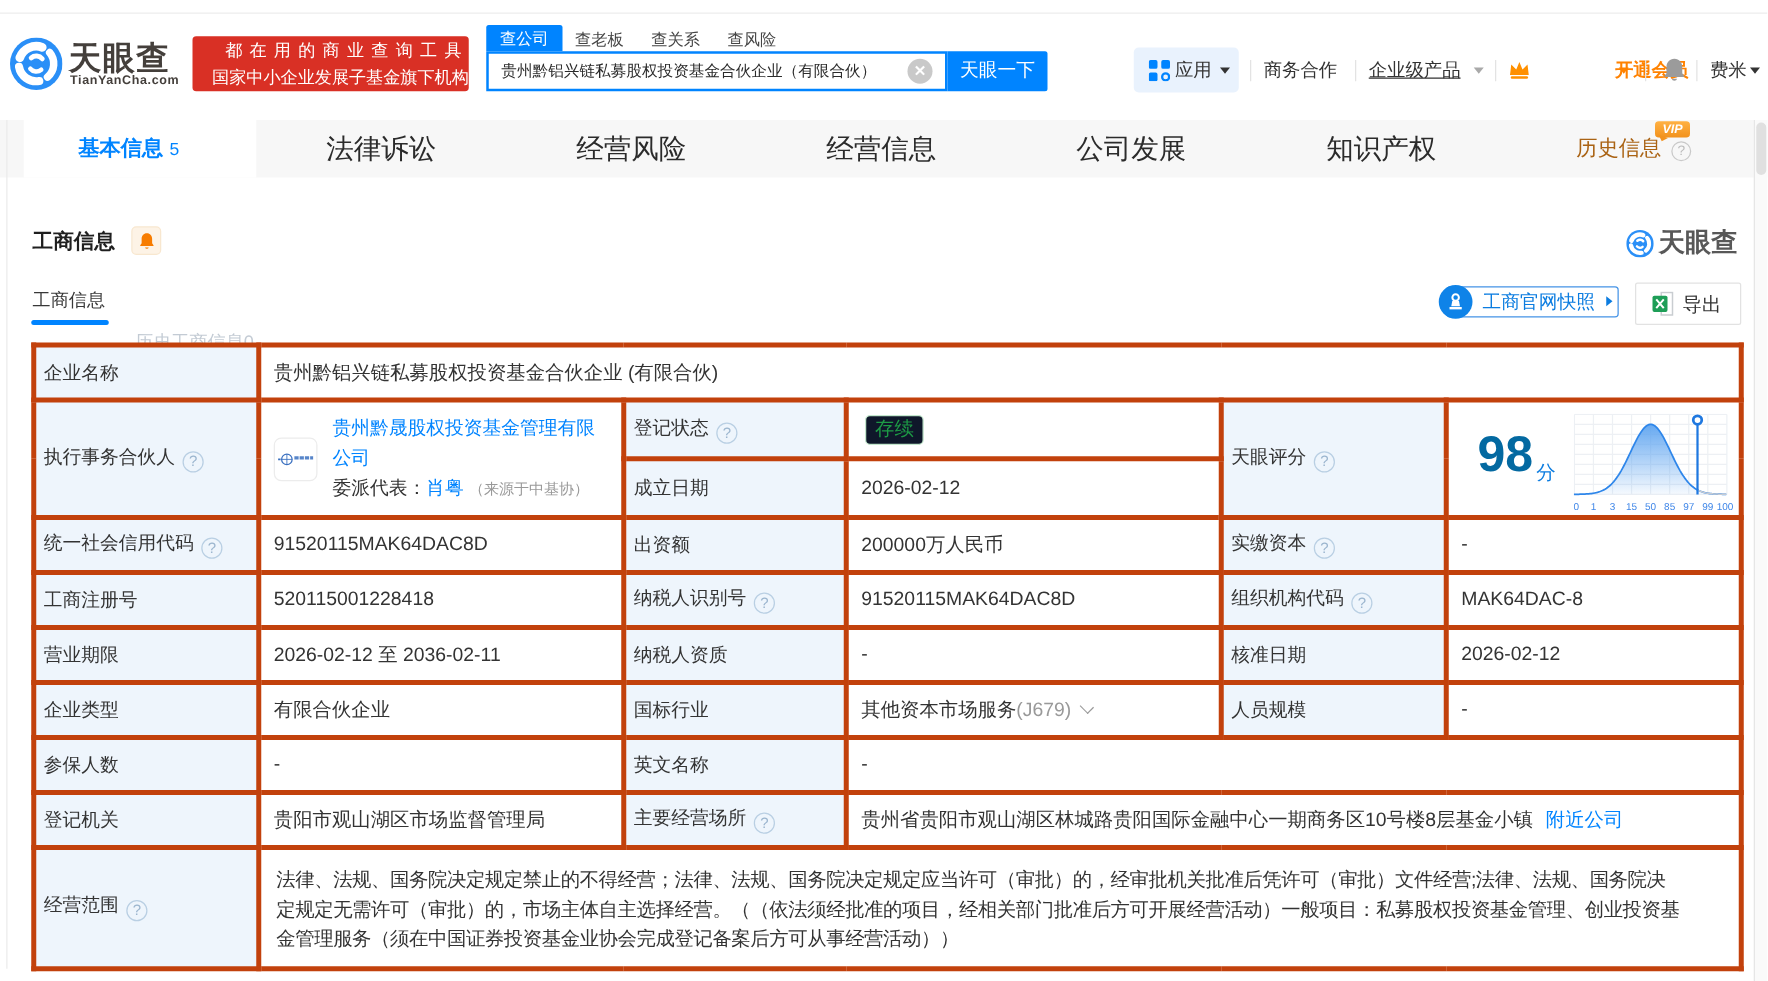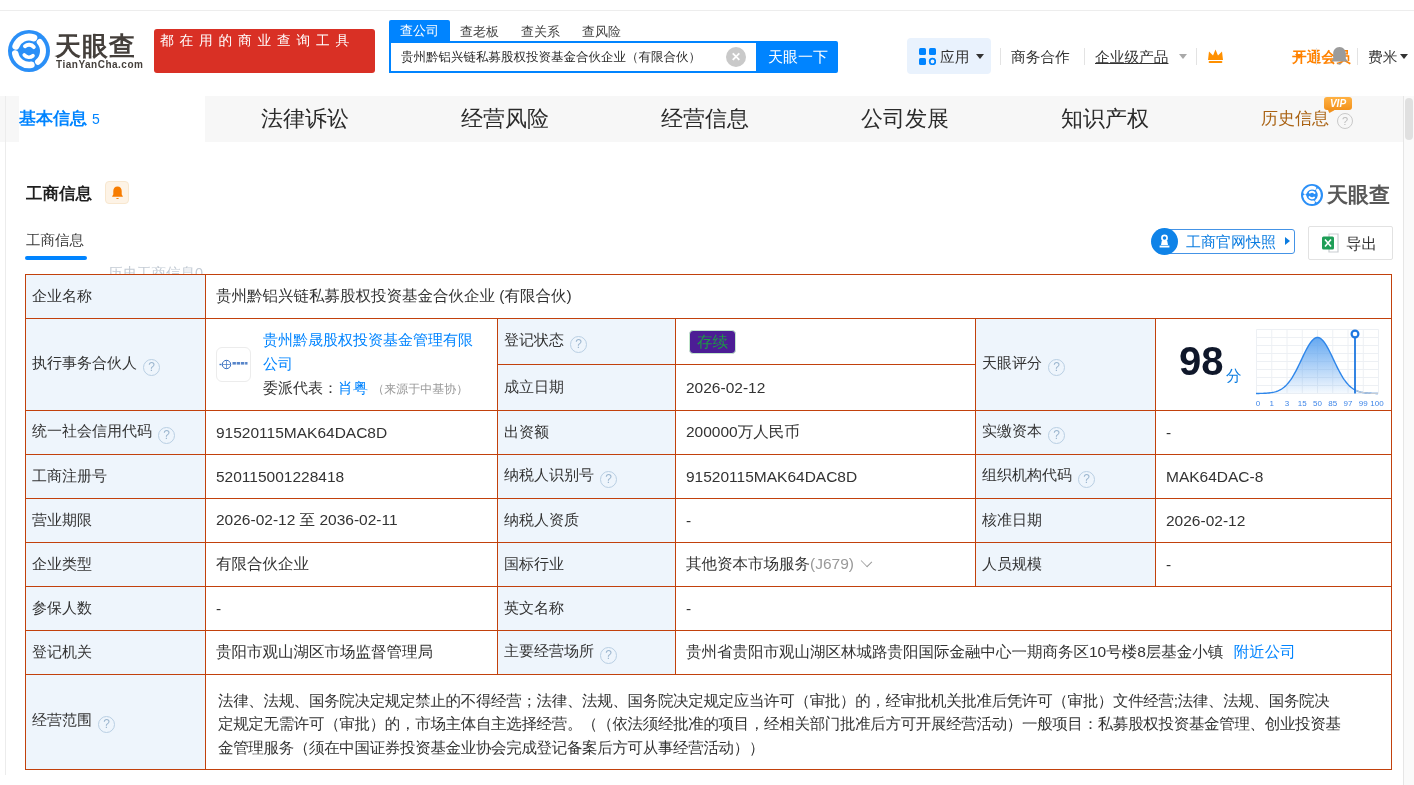--- a/index.html
+++ b/index.html
@@ -5,40 +5,40 @@
 <style>
 * { margin:0; padding:0; box-sizing:border-box; }
 html,body { width:1414px; height:785px; overflow:hidden; background:#fff; }
 body { font-family:"Liberation Sans", sans-serif; color:#333; position:relative; }
 .abs { position:absolute; }
 
 #topline { position:absolute; left:0; top:10px; width:1414px; height:1px; background:#ededed; }
 
 #brandname { position:absolute; left:55px; top:33px; font-size:26px; line-height:26px; font-weight:bold; color:#443f3b; letter-spacing:1px; }
 #brandurl { position:absolute; left:56px; top:60px; font-size:10px; line-height:10px; font-weight:bold; color:#443f3b; letter-spacing:0.5px; }
-#redbox { position:absolute; left:154px; top:29px; width:221px; height:44px; background:#d93025; border-radius:3px; color:#fff; text-align:left; padding-top:1px; }
+#redbox { position:absolute; left:154px; top:29px; width:221px; height:44px; background:#d93025; border-radius:3px; color:#fff; text-align:right; padding-top:1px; }
 #redbox .l1 { font-size:13.7px; line-height:21px; letter-spacing:5.8px; text-indent:6px; }
 #redbox .l2 { font-size:13.7px; line-height:21px; letter-spacing:0; }
 
 #stab-active { position:absolute; left:389px; top:20px; width:61px; height:21px; background:#0084ff; color:#fff; font-size:13px; line-height:21px; text-align:center; border-radius:2px 2px 0 0; }
 .stab { position:absolute; top:23px; font-size:13px; color:#454545; }
 #sinput { position:absolute; left:389px; top:41px; width:369px; height:32px; border:2px solid #0084ff; background:#fff; font-size:12.5px; color:#2b2b2b; line-height:28px; padding-left:10px; white-space:nowrap; overflow:hidden; }
 #sclear { position:absolute; left:726px; top:47px; width:20px; height:20px; border-radius:50%; background:#c9c9c9; color:#fff; font-size:12px; line-height:20px; text-align:center; font-weight:bold; }
 #sbtn { position:absolute; left:758px; top:41px; width:80px; height:32px; background:#0084ff; color:#fff; font-size:15px; line-height:32px; text-align:center; border-radius:0 2px 2px 0; }
 
 #appbtn { position:absolute; left:907px; top:38px; width:84px; height:36px; background:#e9f2fd; border-radius:4px; }
 .mi { position:absolute; top:48px; font-size:14.7px; color:#333; line-height:18px; }
 .msep { position:absolute; top:48px; width:1px; height:17px; background:#e3e3e3; }
 .caret { position:absolute; width:0; height:0; border-left:4.5px solid transparent; border-right:4.5px solid transparent; border-top:5.5px solid #333; }
 .caret.gray { border-top-color:#a9a9a9; }
 .caret.orange { border-top-color:#ff8200; }
 #vipword { color:#ff8200; font-weight:bold; }
 
 #navbar { position:absolute; left:0; top:96px; width:1414px; height:46px; background:#f7f7f7; }
-#nav-active { position:absolute; left:19px; top:96px; width:186px; height:46px; background:#fff; line-height:46px; font-size:17px; color:#0084ff; font-weight:bold; letter-spacing:0; padding-right:18px; }
+#nav-active { position:absolute; left:19px; top:96px; width:186px; height:46px; background:#fff; text-align:center; line-height:46px; font-size:17px; color:#0084ff; font-weight:bold; letter-spacing:0; padding-right:18px; }
 #nav-active .cnt { font-size:14px; font-weight:normal; margin-left:5px; letter-spacing:0; }
 .ntab { position:absolute; top:96px; width:200px; height:46px; line-height:46px; text-align:center; font-size:22px; color:#2b2b2b; }
 #nav-his { position:absolute; left:1261px; top:96px; height:46px; line-height:46px; font-size:17px; color:#aa6314; letter-spacing:0; }
 #vipbadge { position:absolute; left:1324px; top:97px; width:28px; height:13px; background:linear-gradient(180deg,#ffb143,#f2921d); border-radius:3px; color:#fff; font-size:10px; font-weight:bold; font-style:italic; line-height:13px; text-align:center; }
 #vipbadge:after { content:""; position:absolute; left:2px; bottom:-3px; width:0; height:0; border-left:4px solid transparent; border-right:4px solid transparent; border-top:4px solid #f2921d; transform:rotate(18deg); }
 #his-q { position:absolute; left:1337px; top:113px; width:16px; height:16px; border:1px solid #c9c9c9; border-radius:50%; color:#bdbdbd; font-size:11px; line-height:14px; text-align:center; }
 
 #leftline { position:absolute; left:5px; top:96px; width:1px; height:679px; background:#ececec; }
 #sbtrack { position:absolute; left:1403px; top:96px; width:11px; height:689px; background:#fafafa; border-left:1px solid #e6e6e6; }
 #sbthumb { position:absolute; left:1405px; top:98px; width:8px; height:42px; background:#e0e0e0; border-radius:4px; }
@@ -52,32 +52,32 @@
 #subline { position:absolute; left:25px; top:256px; width:62px; height:4px; background:#0084ff; border-radius:2px; }
 
 #snapbtn { position:absolute; left:1157px; top:229px; width:138px; height:25px; border:1px solid #4493e6; border-radius:3px; }
 #snaptext { position:absolute; left:1186px; top:230px; font-size:15px; color:#0b7ce0; line-height:23px; }
 #snaparr { position:absolute; left:1285px; top:237px; width:0; height:0; border-top:4px solid transparent; border-bottom:4px solid transparent; border-left:5px solid #0b7ce0; }
 #snapcircle { position:absolute; left:1151px; top:228px; width:27px; height:27px; border-radius:50%; background:#0f83e8; }
 #exportbtn { position:absolute; left:1308px; top:226px; width:85px; height:34px; border:1px solid #e2e2e2; border-radius:2px; background:#fff; }
 #exporttext { position:absolute; left:1346px; top:234px; font-size:15.5px; color:#333; }
 
 #infotable { position:absolute; left:25px; top:274px; width:1366px; border-collapse:collapse; table-layout:fixed; }
-#infotable td { border:1px solid #c2410c; font-size:15px; color:#333; vertical-align:middle; }
+#infotable td { border:4px solid #c2410c; font-size:15px; color:#333; vertical-align:middle; }
 #infotable td.lab { background:#eef5fc; padding-left:6px; }
 #infotable td.val { padding-left:10px; font-size:15.5px; }
 .qicon { display:inline-block; width:17px; height:17px; border:1px solid #b9cfe3; border-radius:50%; color:#9cb6cf; font-size:12px; line-height:15px; text-align:center; margin-left:6px; vertical-align:-3px; font-weight:normal; }
 a.blue { color:#0084ff; text-decoration:none; }
 .gray { color:#999; }
-.tag-green { display:inline-block; height:24px; line-height:22px; padding:0 7px; background:#4c1d95; border:1px solid #c3e7cd; border-radius:4px; color:#1d9a45; font-size:15.5px; }
+.tag-green { display:inline-block; height:24px; line-height:22px; padding:0 7px; background:#0f172a; border:1px solid #c3e7cd; border-radius:4px; color:#1d9a45; font-size:15.5px; }
 #comp-cell { display:flex; align-items:center; padding:8px 0 8px 10px; }
 #comp-logo { width:35px; height:35px; border:1px solid #ececec; border-radius:6px; flex:none; margin-right:12px; background:#fff; position:relative; }
 #comp-text { line-height:24px; font-size:15px; width:222px; }
 #score-cell { position:relative; height:90px; }
-#score-num { position:absolute; left:23px; top:21.5px; line-height:40px; font-size:40px; font-weight:bold; color:#0f172a; font-family:"Liberation Sans",sans-serif; }
+#score-num { position:absolute; left:23px; top:21.5px; line-height:40px; font-size:40px; font-weight:bold; color:#0369a1; font-family:"Liberation Sans",sans-serif; }
 #score-fen { position:absolute; left:70px; top:46px; font-size:15.5px; color:#0b7ce0; }
 #score-chart { position:absolute; left:100px; top:9px; }
 .caret2 { display:inline-block; width:9px; height:9px; border-right:1.5px solid #999; border-bottom:1.5px solid #999; transform:rotate(45deg) scale(1,0.8); margin-left:8px; vertical-align:3px; }
 </style>
 </head>
 <body>
 <div id="topline"></div>
 
 <svg class="abs" style="left:8px; top:30px;" width="42" height="42" viewBox="0 0 42 42">
   <circle cx="21" cy="21" r="21" fill="#2a8ff7"></circle>
@@ -86,20 +86,21 @@
     <path d="M31.72 12.00 A14 14 0 0 1 30.00 31.72" stroke-width="6"></path>
     <path d="M23.43 34.79 A14 14 0 0 1 7.21 23.43" stroke-width="6.5"></path>
     <path d="M17.01 16.25 A6.2 6.2 0 0 1 25.75 17.01" stroke-width="4"></path>
     <path d="M24.99 25.75 A6.2 6.2 0 0 1 16.25 24.99" stroke-width="3.6"></path>
   </g>
 </svg>
 <div id="brandname">天眼查</div>
 <div id="brandurl">TianYanCha.com</div>
 <div id="redbox">
     <div class="l1">都在用的商业查询工具</div>
+    <div class="l2">国家中小企业发展子基金旗下机构</div>
   </div>
 
 <div id="stab-active">查公司</div>
 <div class="stab" style="left:460px;">查老板</div>
 <div class="stab" style="left:521px;">查关系</div>
 <div class="stab" style="left:582px;">查风险</div>
 <div id="sinput">贵州黔铝兴链私募股权投资基金合伙企业（有限合伙）</div>
 <div id="sclear">✕</div>
 <div id="sbtn">天眼一下</div>
 

